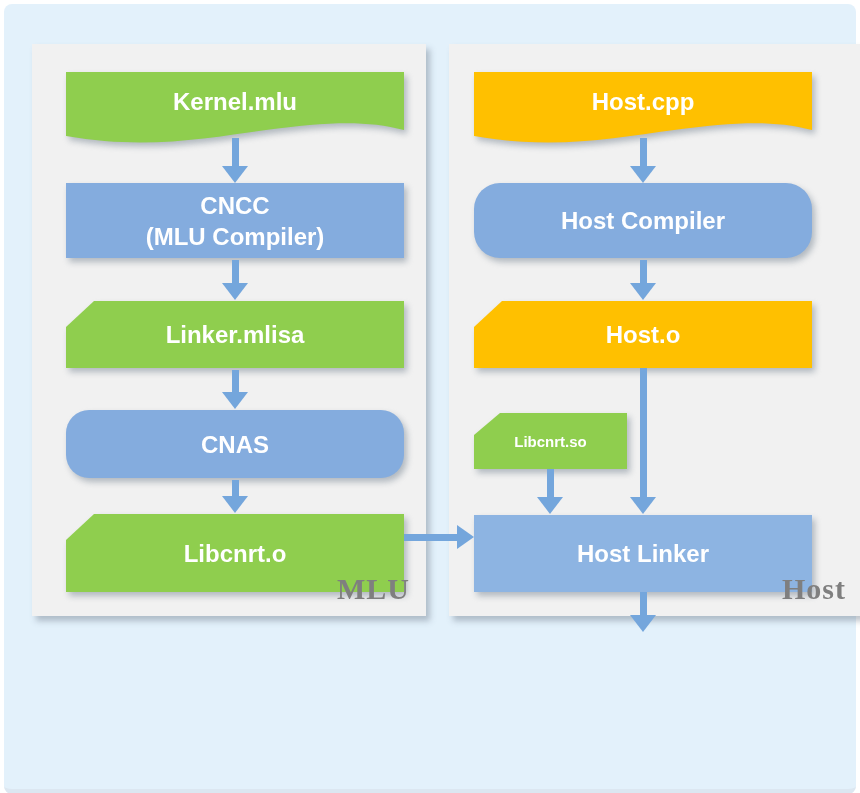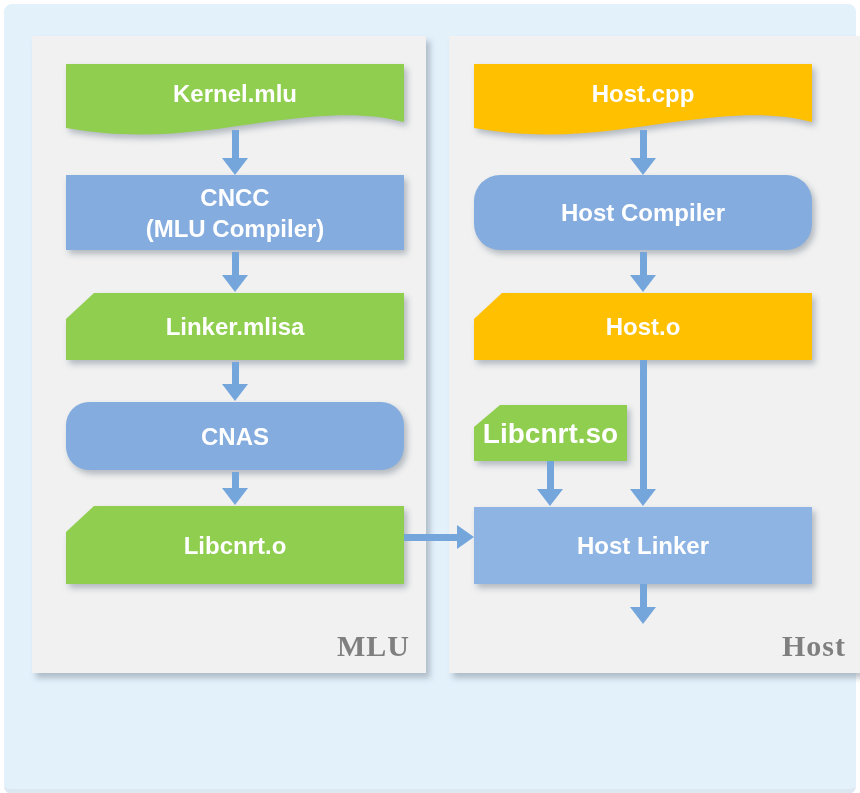--- a/index.html
+++ b/index.html
@@ -6,21 +6,21 @@
   .page {
     position:relative; width:860px; height:793px; background:#ffffff;
     font-family:"Liberation Sans", sans-serif; overflow:hidden;
   }
   .canvas {
     position:absolute; left:4px; top:4px; width:852px; height:785px;
     background:var(--background,#E3F1FB); border-radius:8px;
     border-bottom:5px solid #DCE7F1;
   }
   .panel {
-    position:absolute; top:32px; height:637px; background:var(--panel,#F1F1F1);
+    position:absolute; top:40px; height:572px; background:var(--panel,#F1F1F1);
     box-shadow:4px 5px 6px rgba(110,125,140,0.45);
   }
   .panel-left  { left:28px;  width:394px; }
   .panel-right { left:445px; width:390px;padding-left:23px; }
   .panel-label {
     position:absolute; right:16px; bottom:10px;
     font-family:"Liberation Serif", serif; font-weight:bold;
     font-size:30px; color:var(--label-gray,#7F7F7F); letter-spacing:1px;
   }
   .wrap { position:absolute; filter:drop-shadow(3px 4px 3px rgba(100,115,130,0.45)); }
@@ -137,21 +137,21 @@
       <div class="wrap" style="left:25px; top:257px;">
         <div class="shape rect orange-bg tab" style="height:67px;">
           <div class="label">Host.o</div>
         </div>
       </div>
 
       <div class="arrow-v" style="left:181px; top:324px; height:146px;"></div>
 
       <div class="wrap" style="left:25px; top:369px;">
         <div class="shape green-bg tab-sm" style="width:153px; height:56px;">
-          <div class="label" style="font-size:28px;text-align:center;">Libcnrt.so</div>
+          <div class="label" style="font-size:15px;text-align:center;">Libcnrt.so</div>
         </div>
       </div>
 
       <div class="arrow-v" style="left:88px; top:425px; height:45px;"></div>
 
       <div class="wrap" style="left:25px; top:471px;">
         <div class="shape rect blue-lt" style="height:77px;">
           <div class="label">Host Linker</div>
         </div>
       </div>

